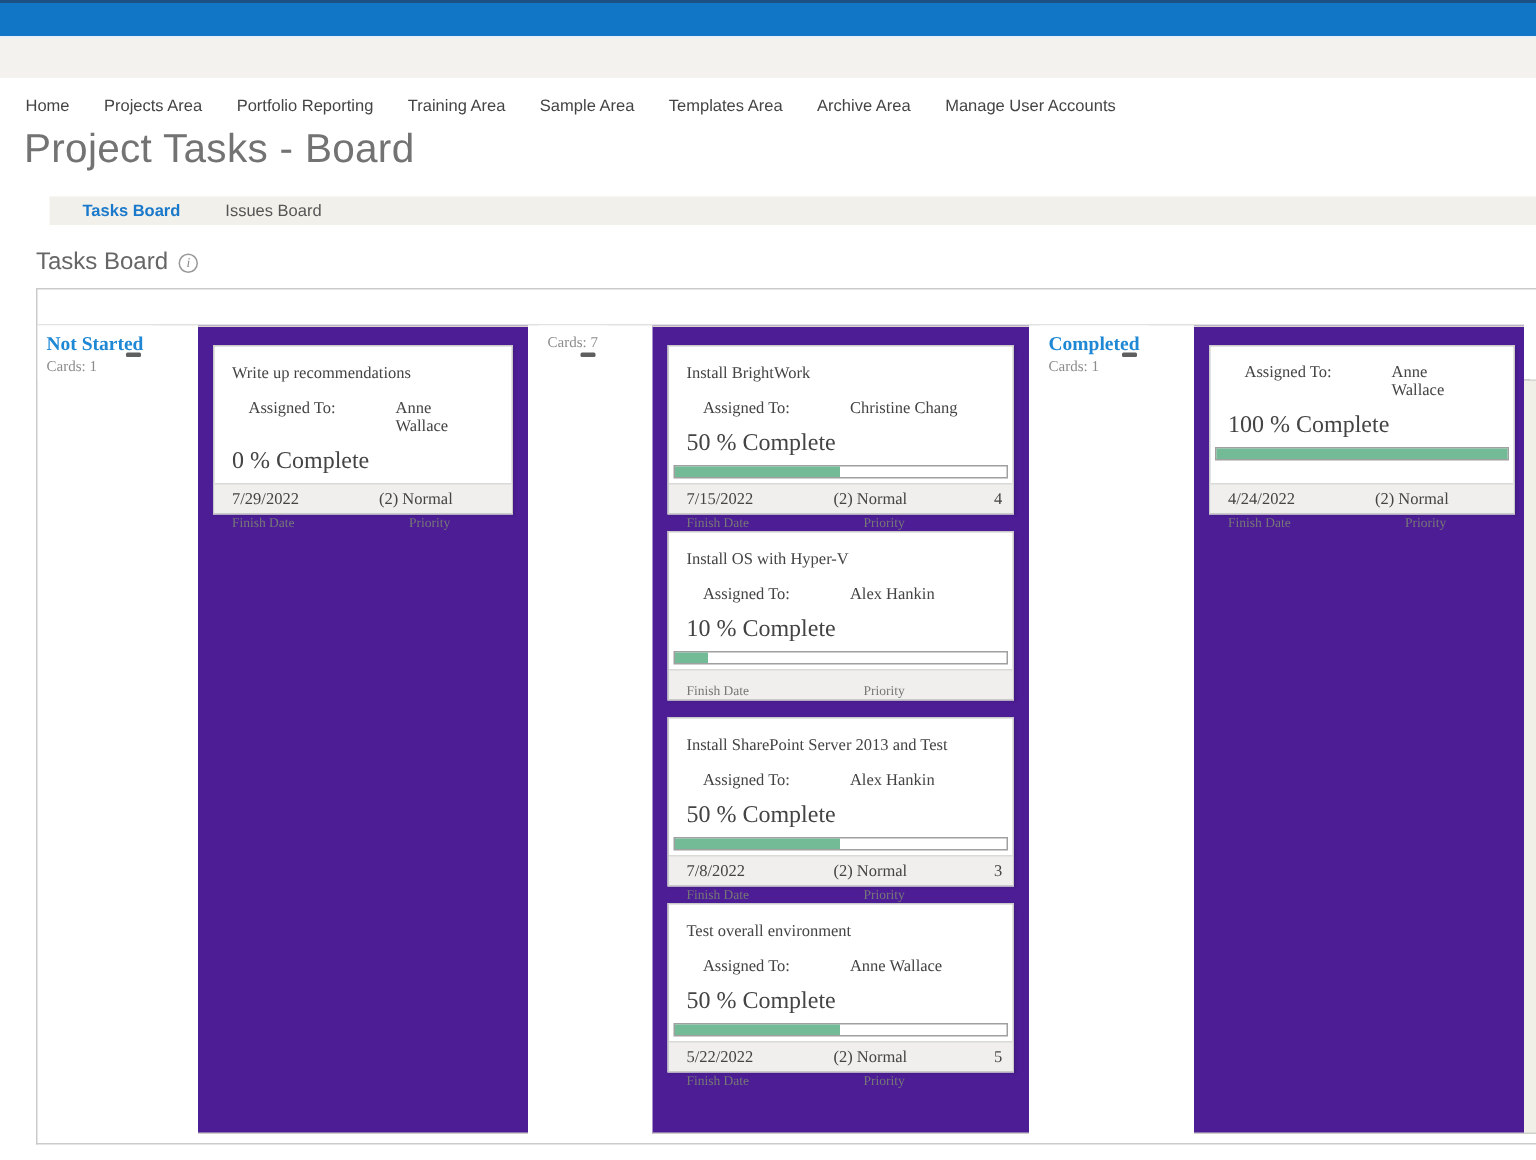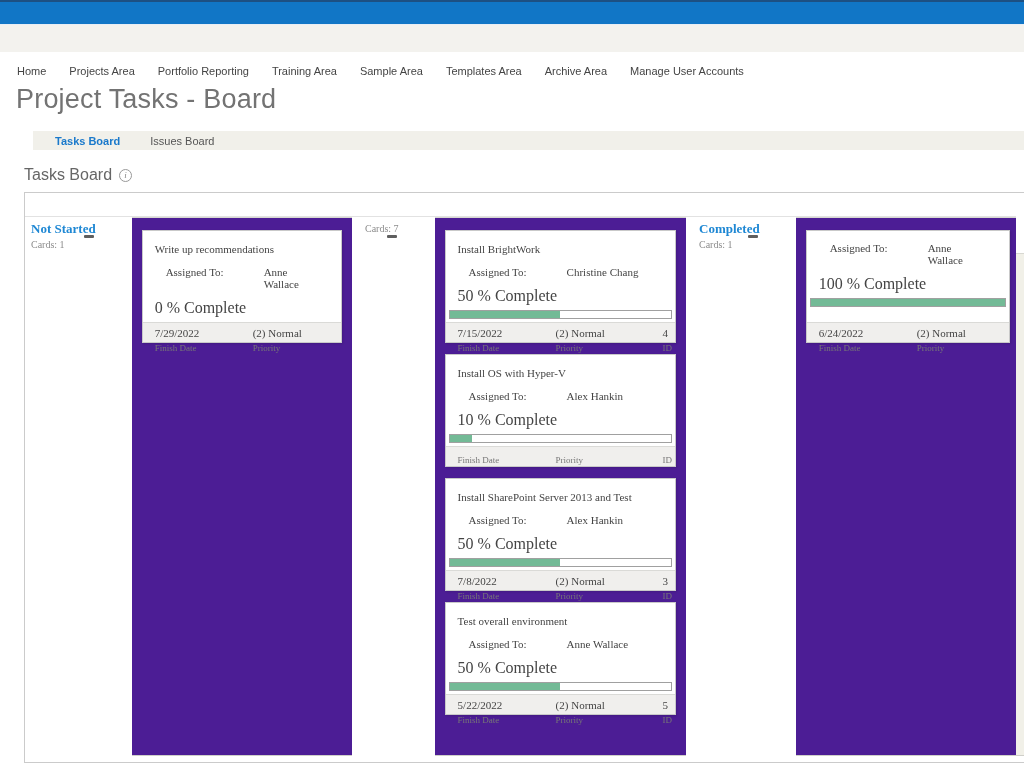--- a/index.html
+++ b/index.html
@@ -39,21 +39,21 @@
   .card-title { padding:12px 12px 0 12px; font-size:11px; color:#444; white-space:nowrap; overflow:hidden; }
   .card-row { margin-top:11px; padding:0 23px; font-size:11px; color:#444; display:flex; }
   .card-row .lbl { width:98px; flex:none; }
   .card-pct { margin-top:9px; padding:0 12px; font-size:16px; color:#444; }
   .progress { margin:5px 3px 0 3px; height:9px; border:1px solid #a0a0a0; background:#fff; }
   .progress-fill { height:100%; background:#73ba96; }
 
   .card-footer { position:absolute; left:0; right:0; bottom:0; height:20px; background:#f0efed; border-top:1px solid #dadad7; padding:4px 0 0 12px; }
   .f-row { display:grid; grid-template-columns:98px 107px 1fr; }
   .f-values { font-size:11px; color:#444; }
-  .f-labels { margin-top:4px; font-size:9px; color:#777; }
+  .f-labels { margin-top:4px; font-size:9px; color:#777;gap:20px; }
   .prio-high { color:#d05a50; }
 
   .partial-col { position:absolute; right:0; top:23px; bottom:6px; width:8px; }
   .partial-col .ph { height:37px; background:#fff; }
   .partial-col .pb { position:absolute; top:37px; bottom:0; left:0; right:0; background:#f1f0e8; border-top:1px solid #d8d8d2; border-bottom:1px solid #cfcfc9; }
 </style>
 </head>
 <body>
 
 <div class="top-line"></div>
@@ -223,21 +223,21 @@
             <div class="card-row">
               <span class="lbl">Assigned To:</span>
               <span>Anne Wallace</span>
             </div>
             <div class="card-pct">100 % Complete</div>
             <div class="progress">
               <div class="progress-fill" style="width: 100%;"></div>
             </div>
             <div class="card-footer">
               <div class="f-row f-values">
-                <span>6/24/2022</span>
+                <span>4/24/2022</span>
                 <span>(2) Normal</span>
                 <span>1</span>
               </div>
               <div class="f-row f-labels">
                 <span>Finish Date</span>
                 <span>Priority</span>
                 <span>ID</span>
               </div>
             </div>
           </div>

